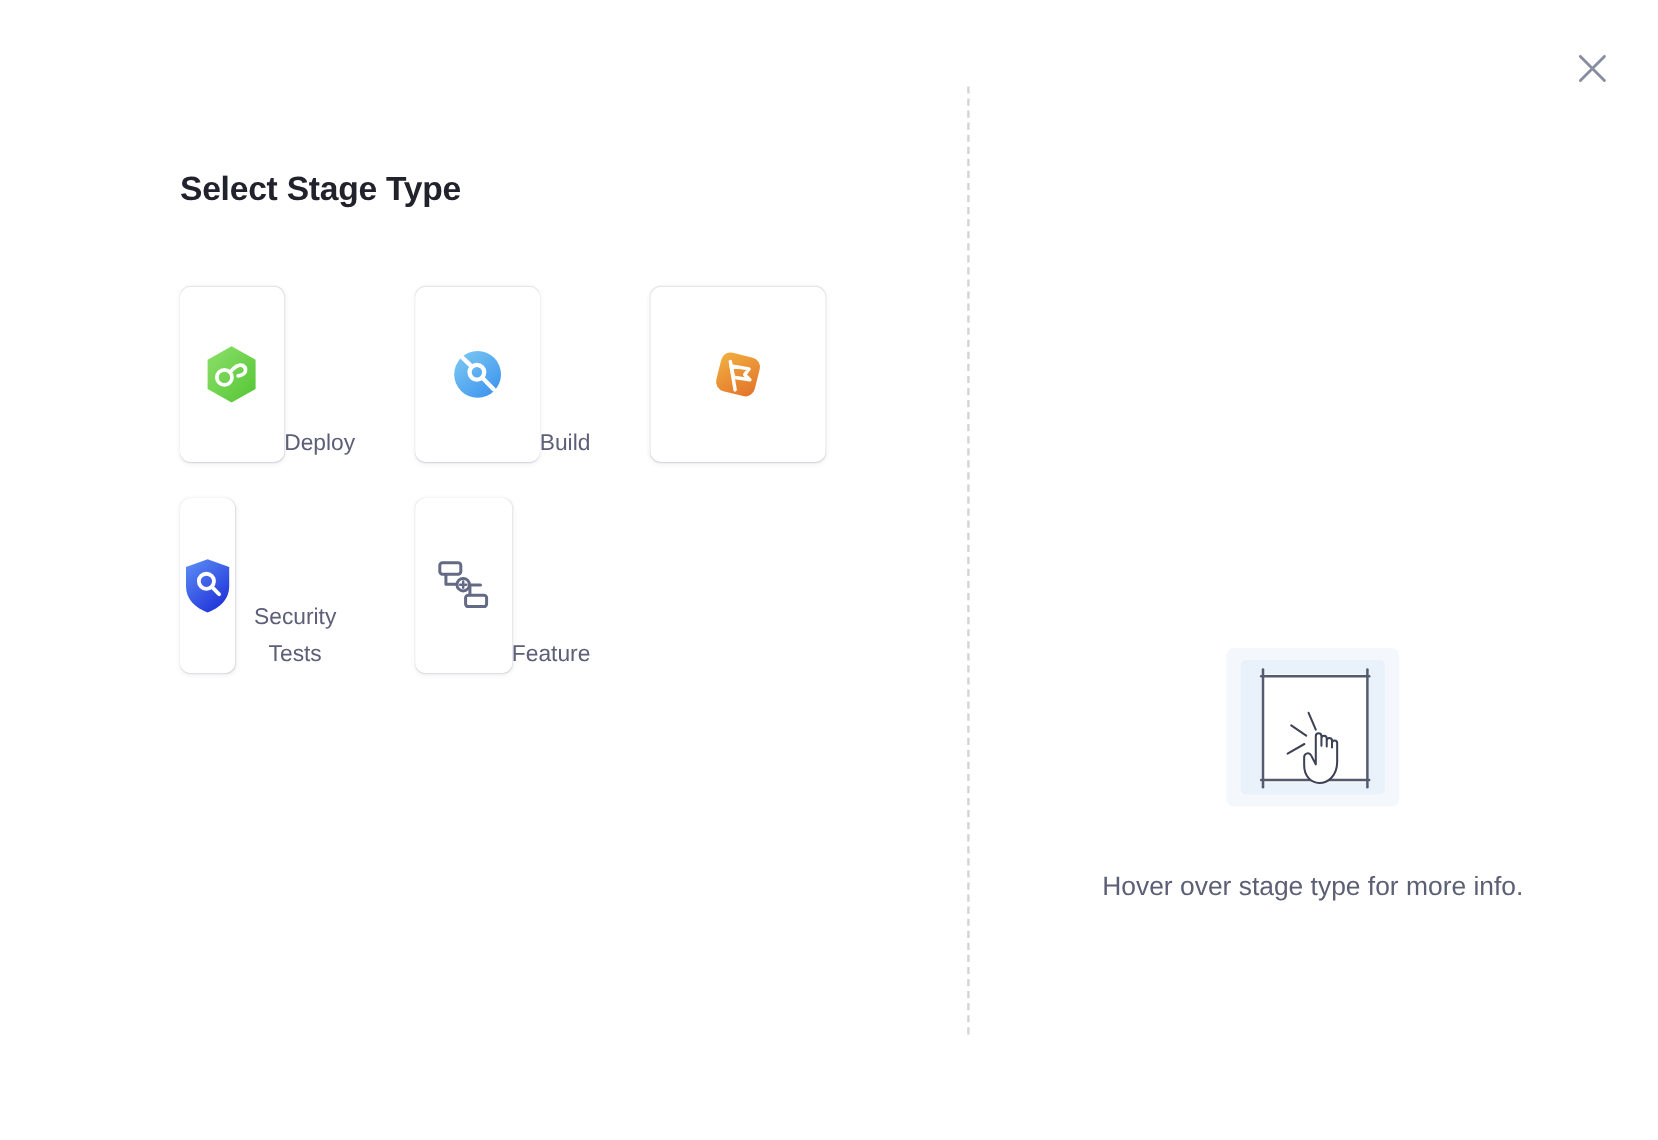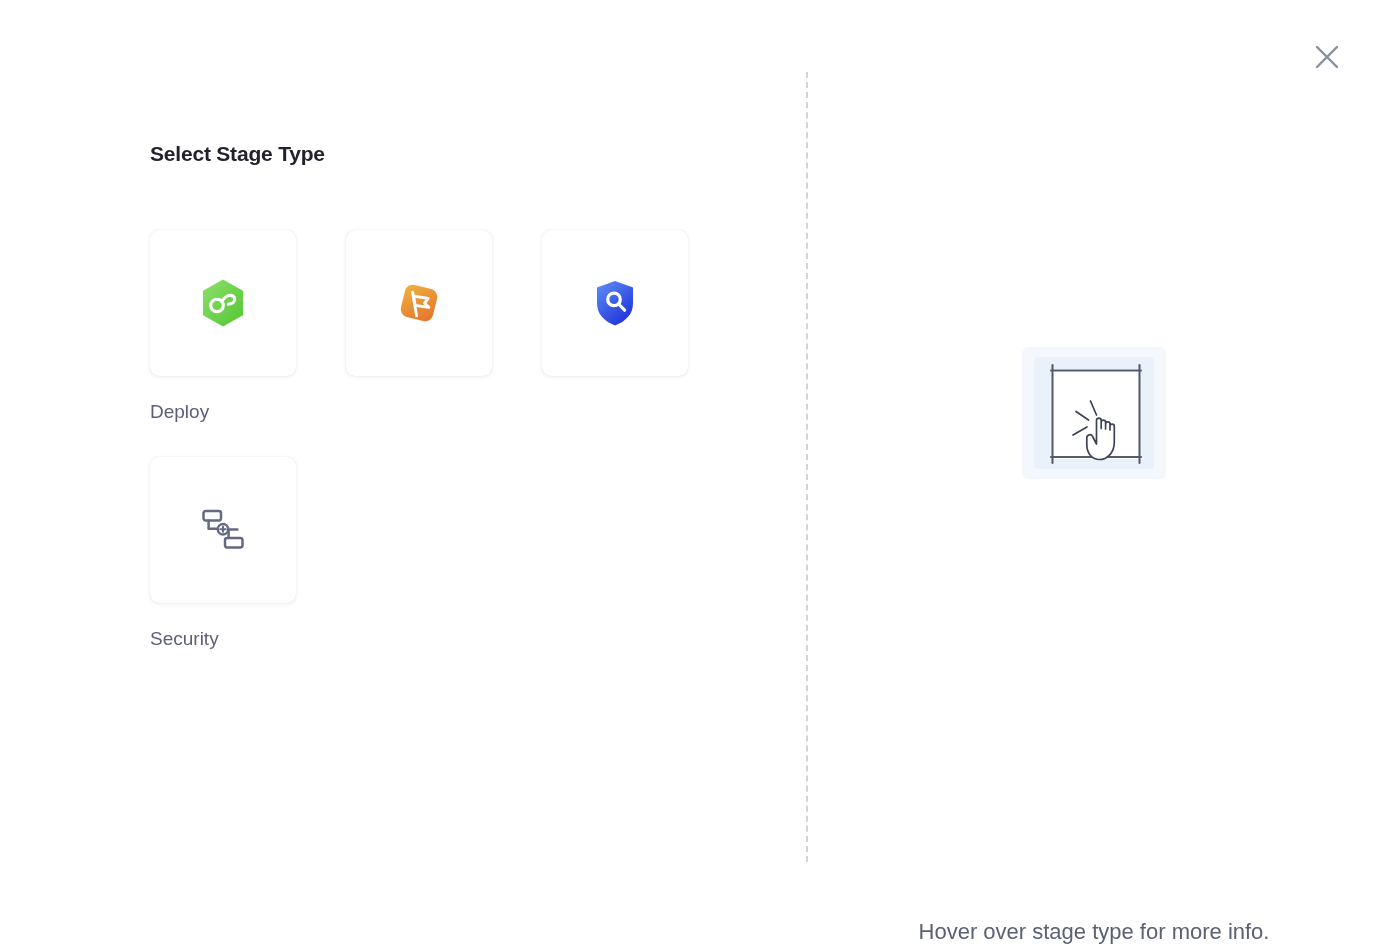--- a/index.html
+++ b/index.html
@@ -51,40 +51,40 @@
   .left-pane {
     position: absolute;
     left: 0;
     top: 0;
     width: 806px;
     height: 950px;
     padding: 140px 0 0 150px;
   }
 
   .pane-title {
-    font-size: 21px;
+    font-size: 28px;
     font-weight: bold;
     color: #22222c;
     letter-spacing: -0.2px;
     line-height: 1.3;
   }
 
   .stage-grid {
     margin-top: 63px;
     display: grid;
     grid-template-columns: repeat(3, 146px);
     column-gap: 50px;
     row-gap: 30px;
     width: 590px;
   }
 
   .stage-cell {
     display: flex;
-    flex-direction: column;
-    align-items: flex-start;
+    flex-direction: row;
+    align-items: flex-end;
     width: 146px;
   }
 
   .stage-card {
     width: 146px;
     height: 146px;
     background: #ffffff;
     border-radius: 9px;
     box-shadow: 0 1px 4px rgba(96, 104, 125, 0.11),
                 0 0 1px rgba(96, 104, 125, 0.22);
@@ -110,21 +110,21 @@
   
   .right-pane {
     position: absolute;
     left: 806px;
     top: 0;
     width: 576px;
     height: 950px;
     display: flex;
     flex-direction: column;
     align-items: center;
-    justify-content: space-between;
+    justify-content: center;
     padding-top: 343px;
   }
 
   .hover-illustration {
     width: 148px;
     height: 140px;
     display: flex;
     align-items: center;
     justify-content: center;
   }
@@ -169,20 +169,39 @@
             <path d="M23 1.5 L43 12.8 L43 37.2 L23 48.5 L3 37.2 L3 12.8 Z" fill="url(#gDeploy)" stroke="none" rx="4"></path>
             <g fill="none" stroke="#ffffff" stroke-width="3.1" stroke-linecap="round">
               <circle cx="17" cy="27.5" r="6.3"></circle>
               <path d="M21.6 23.2 C24.5 20 26.5 18.2 28.6 17.6 C32.2 16.6 34.9 18.6 34.6 21.6 C34.3 24.4 31.6 25.8 28.4 26.2"></path>
             </g>
           </svg>
         </div>
         <div class="stage-label one-line">Deploy</div>
       </div>
 
+      <div class="stage-cell">
+        <div class="stage-card">
+          <svg width="46" height="46" viewBox="0 0 46 46">
+            <defs>
+              <linearGradient id="gBuild" x1="0" y1="0" x2="0.85" y2="1">
+                <stop offset="0%" stop-color="#7fcbf2"></stop>
+                <stop offset="100%" stop-color="#3d93ef"></stop>
+              </linearGradient>
+            </defs>
+            <circle cx="23" cy="23" r="19.5" fill="url(#gBuild)"></circle>
+            <g fill="none" stroke="#ffffff" stroke-width="3.6" stroke-linecap="round">
+              <circle cx="22.4" cy="21.2" r="6.1"></circle>
+              <path d="M26.9 25.8 L36.5 35.6"></path>
+              <path d="M18.3 16.7 L8.6 7.2"></path>
+            </g>
+          </svg>
+        </div>
+        <div class="stage-label one-line">Build</div>
+      </div>
 
       <div class="stage-cell">
         <div class="stage-card">
           <svg width="48" height="48" viewBox="0 0 48 48">
             <defs>
               <linearGradient id="gFlag" x1="0" y1="0" x2="0.9" y2="1">
                 <stop offset="0%" stop-color="#f2b13f"></stop>
                 <stop offset="100%" stop-color="#e3742c"></stop>
               </linearGradient>
             </defs>
@@ -206,36 +225,37 @@
                 <stop offset="100%" stop-color="#1e2fd8"></stop>
               </linearGradient>
             </defs>
             <path d="M21 2 L39 8.5 V24.5 C39 35.2 31.4 42.6 21 46.4 C10.6 42.6 3 35.2 3 24.5 V8.5 Z" fill="url(#gShield)"></path>
             <g fill="none" stroke="#ffffff" stroke-width="3.2" stroke-linecap="round">
               <circle cx="20" cy="20.4" r="6.3"></circle>
               <path d="M24.6 25 L30.6 31.2"></path>
             </g>
           </svg>
         </div>
+        <div class="stage-label">Security Tests</div>
       </div>
 
       <div class="stage-cell">
         <div class="stage-card">
           <svg width="48" height="46" viewBox="0 0 48 46">
             <g fill="none" stroke="#646a84" stroke-width="2.5" stroke-linejoin="round" stroke-linecap="round">
               <rect x="4.5" y="4" width="17.5" height="9.5" rx="2.2"></rect>
               <rect x="26" y="31" width="17.5" height="9.5" rx="2.2"></rect>
               <path d="M9.6 13.8 V21.8 H18.4"></path>
               <path d="M29.6 30.6 V22.6 H38.4"></path>
               <circle cx="24" cy="22.2" r="5.2"></circle>
               <path d="M24 19.6 V24.8 M21.4 22.2 H26.6" stroke-width="2.1"></path>
             </g>
           </svg>
         </div>
-        <div class="stage-label one-line">Security</div>
+        <div class="stage-label one-line">Feature</div>
       </div>
 
 
     </div>
   </div>
 
   <div class="right-pane">
 
     <div class="hover-illustration">
       <svg width="148" height="140" viewBox="0 0 148 140">

